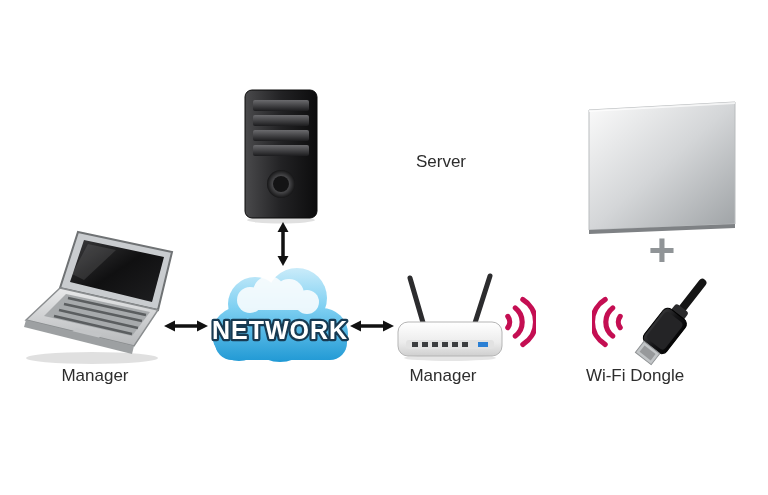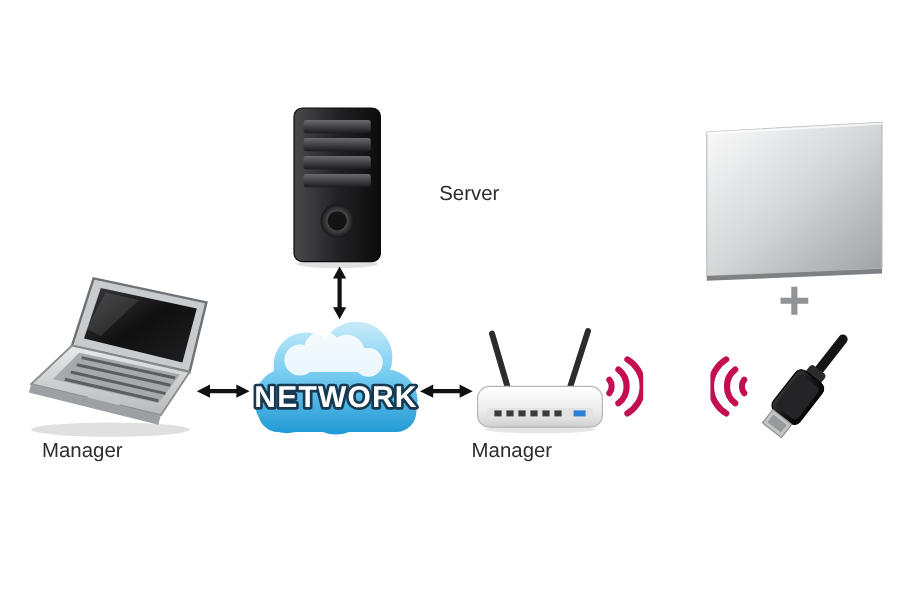--- a/index.html
+++ b/index.html
@@ -1,22 +1,22 @@
 <!DOCTYPE html>
 <html><head>
 <meta charset="utf-8">
 <style>
   * { margin:0; padding:0; box-sizing:border-box; }
   html,body { background:#ffffff; font-family:"Liberation Sans", sans-serif; }
   .canvas { position:relative; width:768px; height:495px; background:#ffffff; overflow:hidden; margin:0 auto; }
   .abs { position:absolute; display:block; }
-  .label { position:absolute; font-size:17px; color:#2d2d2d; line-height:20px; }
+  .label { position:absolute; font-size:17px; color:#2d2d2d; text-align:center; line-height:20px; }
 
   .pos-server        { left:233px; top:88px;  width:96px;  height:136px; }
-  .pos-server-label  { left:366px; top:152px; width:100px; text-align:left; }
+  .pos-server-label  { left:366px; top:152px; width:100px; text-align:right; }
   .pos-arrow-v       { left:274px; top:222px; width:18px;  height:44px; }
   .pos-laptop        { left:20px;  top:230px; width:162px; height:138px; }
   .pos-manager-label { left:35px;  top:366px; width:120px; }
   .pos-arrow-left    { left:164px; top:317px; width:44px;  height:18px; }
   .pos-cloud         { left:195px; top:250px; width:170px; height:125px; }
   .pos-arrow-right   { left:350px; top:317px; width:44px;  height:18px; }
   .pos-router        { left:394px; top:270px; width:112px; height:92px; }
   .pos-router-label  { left:393px; top:366px; width:100px; }
   .pos-router-signal { left:504px; top:292px; width:32px;  height:60px; }
   .pos-display       { left:586px; top:100px; width:152px; height:136px; }
@@ -200,14 +200,15 @@
     </defs>
     <g transform="rotate(38 55 55)">
       <rect x="51" y="0" width="8" height="40" rx="4" fill="#151515"></rect>
       <rect x="47" y="36" width="16" height="10" rx="3" fill="#2a2a2c"></rect>
       <rect x="41" y="44" width="28" height="42" rx="6" fill="url(#gDng)" stroke="#000000" stroke-width="1"></rect>
       <rect x="44" y="48" width="22" height="34" rx="4" fill="#242426"></rect>
       <rect x="45" y="86" width="20" height="14" fill="#c2c5c7" stroke="#8e9193" stroke-width="1"></rect>
       <rect x="48" y="89" width="14" height="8" fill="#97999b"></rect>
     </g>
   </svg>
+  <div class="label pos-dongle-label">Wi-Fi Dongle</div>
 
 </div>
 
 </body></html>

